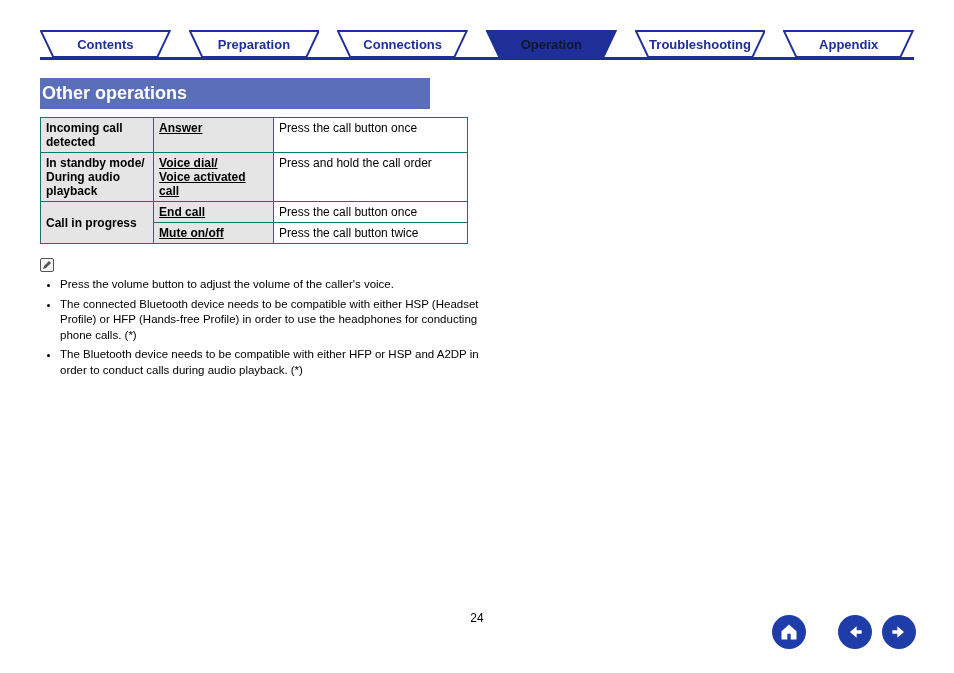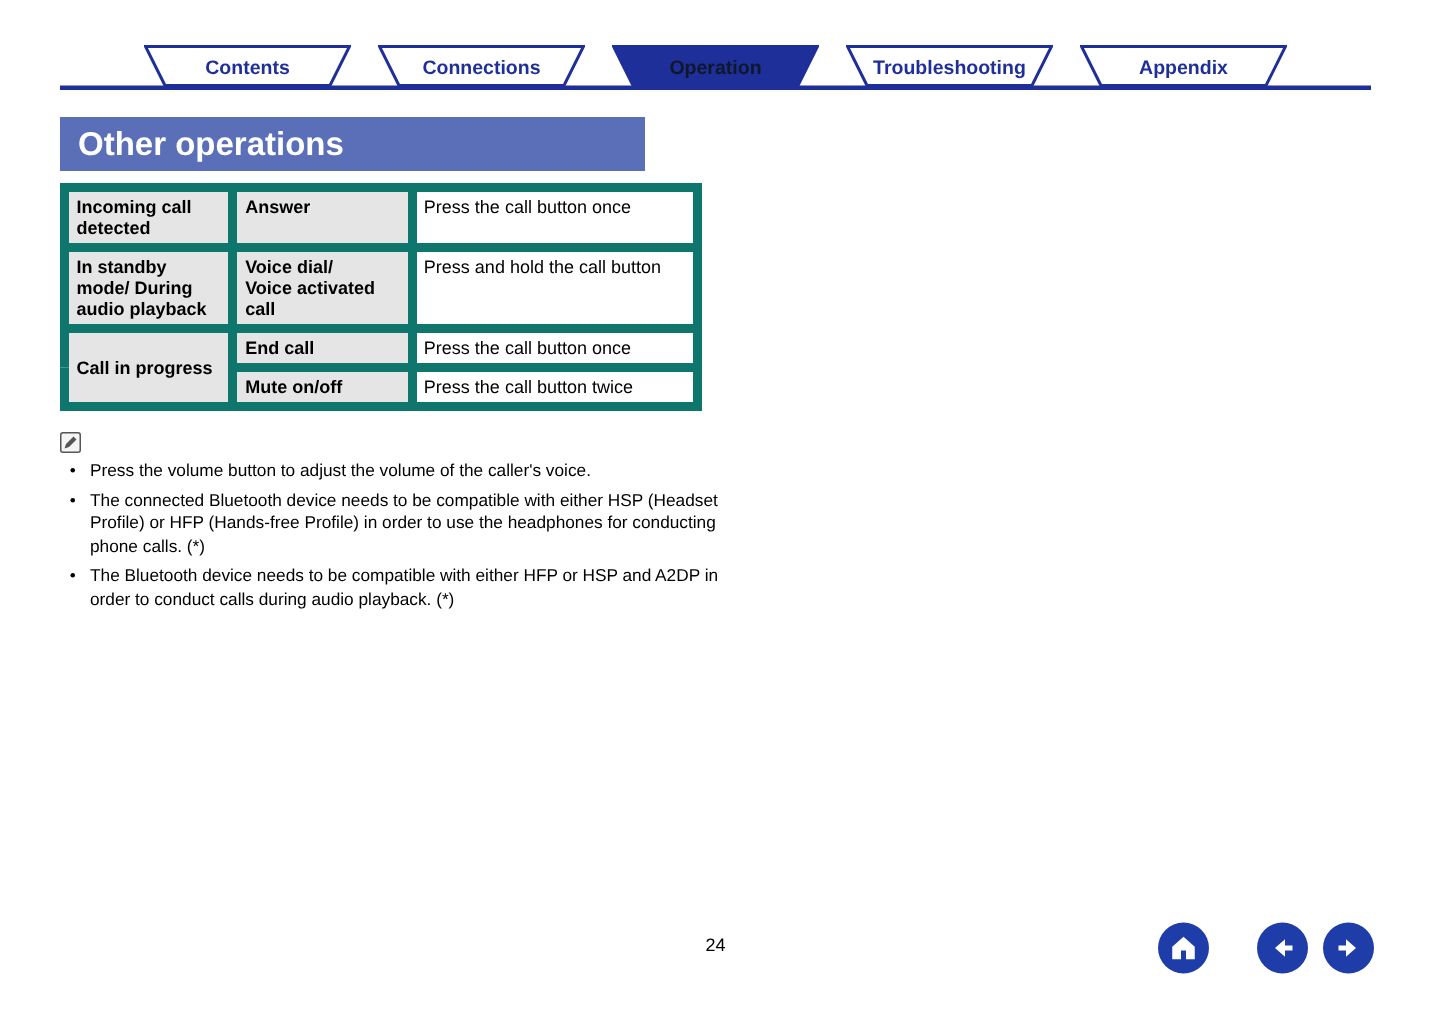--- a/index.html
+++ b/index.html
@@ -45,41 +45,41 @@
     height: 3px;
     background: #1e2f99;
     margin-top: -1px;
     position: relative;
     z-index: 1;
   }
   
   .section-hdr {
     background: #5a6fb8;
     color: #fff;
-    font-size: 22px;
+    font-size: 18px;
     font-weight: bold;
-    padding: 5px 12px;
+    padding: 5px 2px;
     width: 390px;
     margin-top: 18px;
   }
   
   table.ops {
     border-collapse: collapse;
     margin-top: 8px;
     font-size: 12px;
     width: 428px;
   }
   table.ops td {
-    border: 6px solid #0f766e;
+    border: 1px solid #0f766e;
     padding: 3px 5px;
     vertical-align: top;
   }
   table.ops td.hdr { background: #e5e5e5; font-weight: bold; }
   table.ops td.col1 { width: 120px; }
-  table.ops td.col2 { width: 128px; }
+  table.ops td.col2 { width: 128px; text-decoration: underline; }
   table.ops td.col3 { width: 215px; font-weight: normal; }
   
   .note-icon {
     margin-top: 14px;
     width: 14px; height: 14px;
     border: 1px solid #555;
     border-radius: 2px;
     display: inline-flex;
     align-items: center;
     justify-content: center;
@@ -97,21 +97,21 @@
     margin: 8px 0 0 10px;
     padding-left: 10px;
     text-indent: -8px;
     width: 450px;
     font-size: 11.5px;
     line-height: 1.35;
   }
   
   .pagenum {
     position: absolute;
-    bottom: 36px;
+    bottom: 48px;
     left: 0; right: 0;
     text-align: center;
     font-size: 12px;
   }
   .nav-buttons {
     position: absolute;
     bottom: 24px;
     right: 38px;
     display: flex;
     align-items: center;
@@ -134,20 +134,26 @@
 
 <div class="page">
 
   
   <div class="tabbar">
     <div class="tab">
       <svg viewBox="0 0 138 28" preserveAspectRatio="none">
           <path d="M14 27 L1 1 H137 L124 27 Z" fill="#fff" stroke="#1e2f99" stroke-width="2"></path>
         </svg>
       <span>Contents</span>
+    </div>
+    <div class="tab">
+      <svg viewBox="0 0 138 28" preserveAspectRatio="none">
+          <path d="M14 27 L1 1 H137 L124 27 Z" fill="#fff" stroke="#1e2f99" stroke-width="2"></path>
+        </svg>
+      <span>Preparation</span>
     </div>
     <div class="tab">
       <svg viewBox="0 0 138 28" preserveAspectRatio="none">
           <path d="M14 27 L1 1 H137 L124 27 Z" fill="#fff" stroke="#1e2f99" stroke-width="2"></path>
         </svg>
       <span>Connections</span>
     </div>
     <div class="tab active">
       <svg viewBox="0 0 138 28" preserveAspectRatio="none">
           <path d="M14 27 L1 1 H137 L124 27 Z" fill="#1e2f99" stroke="#1e2f99" stroke-width="2"></path>
@@ -177,21 +183,21 @@
     <tbody>
         <tr>
       <td class="hdr col1">Incoming call detected</td>
       <td class="hdr col2">Answer</td>
       <td class="col3">Press the call button once</td>
     </tr>
     <tr>
       <td class="hdr col1">In standby mode/ During audio playback</td>
       <td class="hdr col2" style="white-space:pre-line;margin-left:42px;">Voice dial/
 Voice activated call</td>
-      <td class="col3">Press and hold the call button</td>
+      <td class="col3">Press and hold the call order</td>
     </tr>
     <tr>
       <td class="hdr col1" rowspan="2" style="vertical-align:middle;">Call in progress</td>
       <td class="hdr col2">End call</td>
       <td class="col3">Press the call button once</td>
     </tr>
     <tr>
       <td class="hdr col2">Mute on/off</td>
       <td class="col3">Press the call button twice</td>
     </tr>

